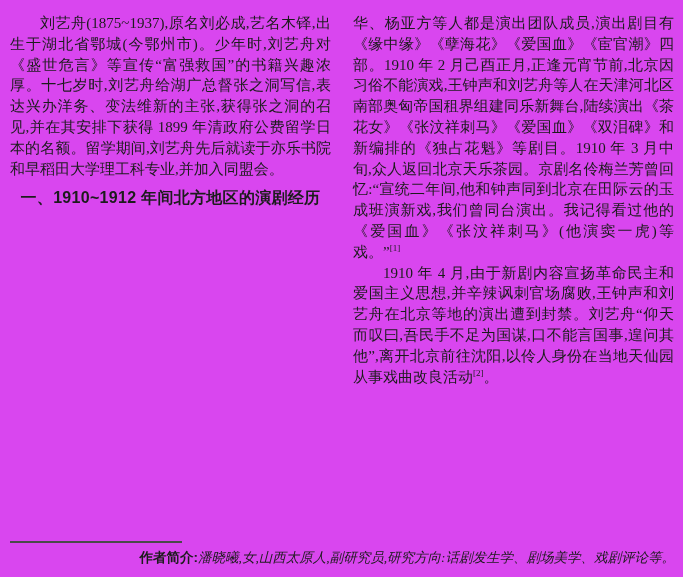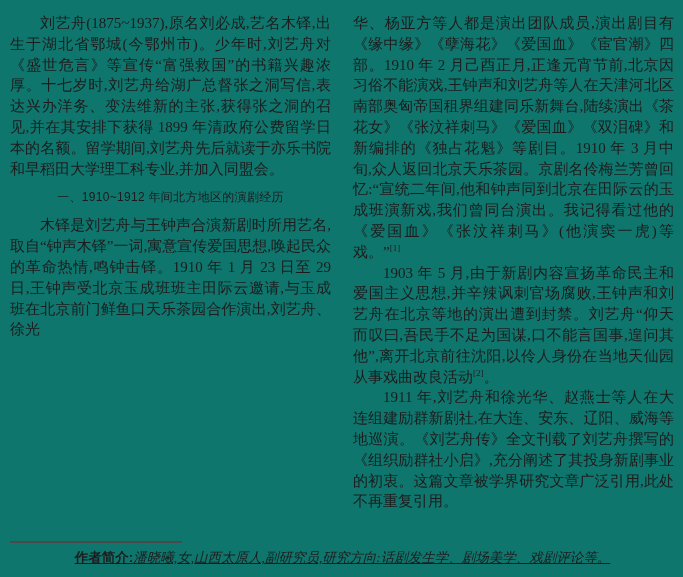--- a/index.html
+++ b/index.html
@@ -6,21 +6,21 @@
     margin: 0;
     padding: 0;
     background: #fdfdfd;
   }
   .page {
     position: relative;
     width: 683px;
     height: 577px;
     box-sizing: border-box;
     padding: 13px 8px 0 10px;
-    background: #0f766e;
+    background: #d946ef;
     color: #1c1c1c;
     font-family: "Liberation Serif", "DejaVu Serif", serif;
     overflow: hidden;
   }
   .columns {
     display: flex;
     gap: 22px;
   }
   .col {
     width: 321px;
@@ -31,23 +31,23 @@
     font-size: 15px;
     line-height: 20.8px;
     text-align: justify;
     word-break: break-all;
   }
   .indent {
     text-indent: 2em;
   }
   .section-heading {
     margin: 8px 0 7px 0;
-    font-size: 12px;
+    font-size: 16px;
     line-height: 21px;
-    font-weight: 400;
+    font-weight: 700;
     text-align: center;
     font-family: "Liberation Sans", "DejaVu Sans", sans-serif;
     letter-spacing: 0.3px;
   }
   sup.ref {
     font-size: 9px;
     line-height: 0;
     vertical-align: super;
     letter-spacing: 0;
   }
@@ -60,22 +60,21 @@
   .footnote-rule {
     width: 172px;
     height: 0;
     border-top: 2px solid #4a4a4a;
     margin-bottom: 6px;
   }
   .footnote-text {
     margin: 0;
     font-size: 13.5px;
     line-height: 17px;
-    text-align: center;
-    text-decoration: underline;
+    text-align: right;
   }
   .fn-label {
     font-weight: 700;
     font-style: normal;
     font-family: "Liberation Sans", "DejaVu Sans", sans-serif;
   }
   .fn-body {
     font-style: italic; 
     font-family: "Liberation Serif", "DejaVu Serif", serif;
   }
@@ -83,27 +82,25 @@
 </head>
 <body>
 
 <div class="page">
 
   <div class="columns">
 
     <div class="col">
       <p class="para indent">刘艺舟(1875~1937),原名刘必成,艺名木铎,出生于湖北省鄂城(今鄂州市)。少年时,刘艺舟对《盛世危言》等宣传“富强救国”的书籍兴趣浓厚。十七岁时,刘艺舟给湖广总督张之洞写信,表达兴办洋务、变法维新的主张,获得张之洞的召见,并在其安排下获得 1899 年清政府公费留学日本的名额。留学期间,刘艺舟先后就读于亦乐书院和早稻田大学理工科专业,并加入同盟会。</p>
       <h2 class="section-heading">一、1910~1912 年间北方地区的演剧经历</h2>
-      <p class="para indent">木铎是刘艺舟与王钟声合演新剧时所用艺名,取自“钟声木铎”一词,寓意宣传爱国思想,唤起民众的革命热情,鸣钟击铎。1910 年 1 月 23 日至 29 日,王钟声受北京玉成班班主田际云邀请,与玉成班在北京前门鲜鱼口天乐茶园合作演出,刘艺舟、徐光</p>
     </div>
 
     <div class="col">
       <p class="para"><span>华、杨亚方等人都是演出团队成员,演出剧目有《缘中缘》《孽海花》《爱国血》《宦官潮》四部。1910 年 2 月己酉正月,正逢元宵节前,北京因习俗不能演戏,王钟声和刘艺舟等人在天津河北区南部奥匈帝国租界组建同乐新舞台,陆续演出《茶花女》《张汶祥刺马》《爱国血》《双泪碑》和新编排的《独占花魁》等剧目。1910 年 3 月中旬,众人返回北京天乐茶园。京剧名伶梅兰芳曾回忆:“宣统二年间,他和钟声同到北京在田际云的玉成班演新戏,我们曾同台演出。我记得看过他的《爱国血》《张汶祥刺马》(他演窦一虎)等戏。”</span><sup class="ref">[1]</sup></p>
-      <p class="para indent"><span>1903 年 5 月,由于新剧内容宣扬革命民主和爱国主义思想,并辛辣讽刺官场腐败,王钟声和刘艺舟在北京等地的演出遭到封禁。刘艺舟“仰天而叹曰,吾民手不足为国谋,口不能言国事,遑问其他”,离开北京前往沈阳,以伶人身份在当地天仙园从事戏曲改良活动</span><sup class="ref">[2]</sup><span>。</span></p>
-      <p class="para indent">1911 年,刘艺舟和徐光华、赵燕士等人在大连组建励群新剧社,在大连、安东、辽阳、威海等地巡演。《刘艺舟传》全文刊载了刘艺舟撰写的《组织励群社小启》,充分阐述了其投身新剧事业的初衷。这篇文章被学界研究文章广泛引用,此处不再重复引用。</p>
+      <p class="para indent"><span>1910 年 4 月,由于新剧内容宣扬革命民主和爱国主义思想,并辛辣讽刺官场腐败,王钟声和刘艺舟在北京等地的演出遭到封禁。刘艺舟“仰天而叹曰,吾民手不足为国谋,口不能言国事,遑问其他”,离开北京前往沈阳,以伶人身份在当地天仙园从事戏曲改良活动</span><sup class="ref">[2]</sup><span>。</span></p>
     </div>
 
   </div>
 
   <div class="footnote">
     <div class="footnote-rule"></div>
     <p class="footnote-text"><span class="fn-label">作者简介:</span><span class="fn-body">潘晓曦,女,山西太原人,副研究员,研究方向:话剧发生学、剧场美学、戏剧评论等。</span></p>
   </div>
 
 </div>

